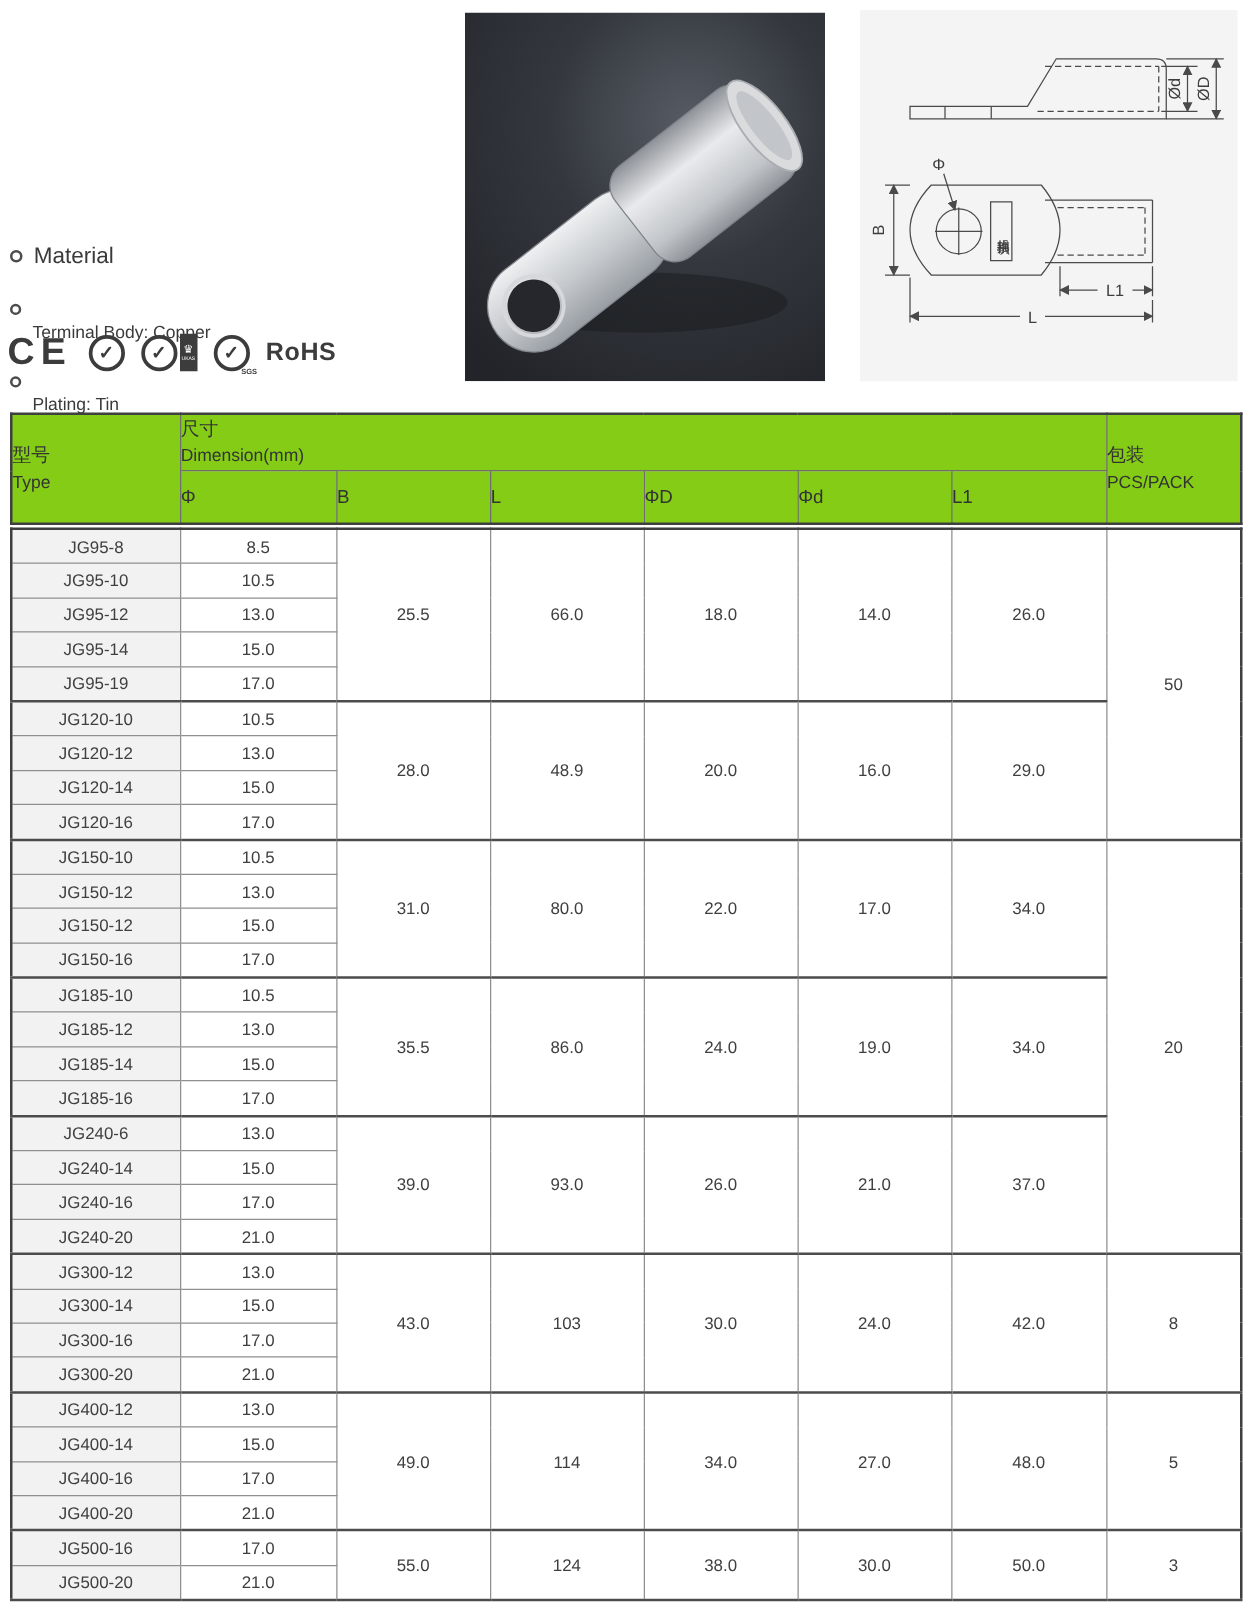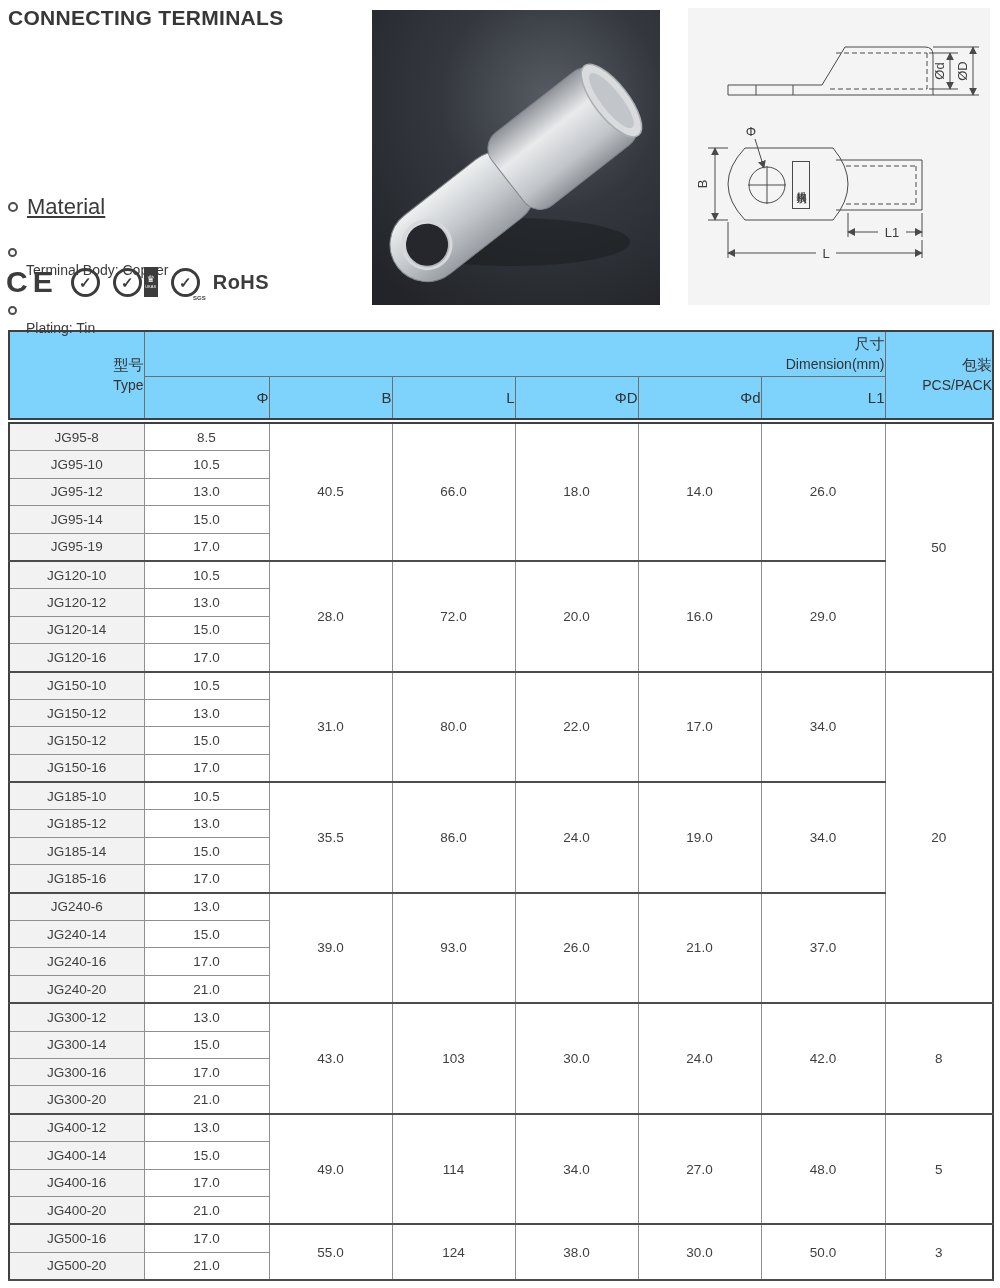--- a/index.html
+++ b/index.html
@@ -16,21 +16,21 @@
     position:absolute; left:8px; top:6px; margin:0;
     font-size:21px; font-weight:700; color:#373737; letter-spacing:.3px;
   }
 
   .materials { position:absolute; left:8px; top:194px; }
   .mat-row { display:flex; align-items:center; margin-bottom:6px; }
   .bullet {
     width:6px; height:6px; border:2px solid #4d4d4d; border-radius:50%;
     margin-right:9px; flex:0 0 auto;
   }
-  .mat-heading { font-size:22px; color:#3a3a3a;text-decoration:underline; }
+  .mat-heading { font-size:18px; color:#3a3a3a; }
   .mat-item { font-size:14px; color:#3a3a3a;margin-top:36px; }
   .mat-row.small .bullet { width:5px; height:5px; border-width:2px; }
 
   .certs { position:absolute; left:6px; top:262px; height:40px; display:flex; align-items:center; gap:13px; }
   .ce-mark { font-size:30px; font-weight:700; color:#3c3c3c; letter-spacing:5px; line-height:1; }
   .ring {
     width:29px; height:29px; border:3px solid #3c3c3c; border-radius:50%;
     display:flex; align-items:center; justify-content:center;
     font-weight:700; color:#3c3c3c; box-sizing:border-box; position:relative;
   }
@@ -58,22 +58,22 @@
     border:1px solid #4a4a4a; background:#f4f4f5; color:#3d3d3d;
     writing-mode:vertical-rl; text-orientation:upright;
     font-size:10px; line-height:16px; letter-spacing:1px;
     display:flex; align-items:center; justify-content:center;
   }
 
   
   table { border-collapse:collapse; table-layout:fixed; margin-left:8px; width:984px; }
   #header-table { margin-top:10px; border:2px solid #3f3f3f; }
   #header-table th {
-    border:1px solid #6e6e6e; background:#7dd3fc; font-weight:400;
-    color:#333; text-align:right; padding:0;
+    border:1px solid #6e6e6e; background:#84cc16; font-weight:400;
+    color:#333; text-align:left; padding:0;
   }
   #header-table .row-top th { height:44px; }
   #header-table .row-sub th { height:41px; font-size:15px; }
   .cn { display:block; font-size:15px; line-height:1.35; }
   .en { display:block; font-size:14px; line-height:1.35; }
 
   #body-table { margin-top:2px; border:2px solid #3f3f3f; }
   #body-table td {
     border:1px solid #8f8f8f; text-align:center; vertical-align:middle;
     font-size:13.5px; color:#3f3f3f; height:26.4px; padding:0; background:#fff;
@@ -82,21 +82,20 @@
   #body-table td.gend { border-bottom:2px solid #4c4c4c; }
 
   .dim-line { stroke:#4a4a4a; stroke-width:1; fill:none; }
   .dash { stroke-dasharray:5 3; }
   .dwg-text { fill:#3d3d3d; font-family:"Liberation Sans", sans-serif; font-size:13px; }
 </style>
 </head>
 <body>
 
 <div class="hero">
-  <h1 class="page-title">CONNECTING TERMINALS</h1>
 
   <div class="materials">
     <div class="mat-row">
       <span class="bullet"></span>
       <span class="mat-heading">Material</span>
     </div>
     <div class="mat-row small">
       <span class="bullet"></span>
       <span class="mat-item">Terminal Body: Copper</span>
     </div>
@@ -270,21 +269,21 @@
       <col style="width:123px">
     <col style="width:123px">
       <col style="width:123px">
       <col style="width:124px">
       <col style="width:108px">
   </colgroup>
   <tbody>
       <tr>
         <td class="type-cell">JG95-8</td>
         <td class="phi-cell">8.5</td>
-        <td class="dim-cell gend" rowspan="5">40.5</td>
+        <td class="dim-cell gend" rowspan="5">25.5</td>
         <td class="dim-cell gend" rowspan="5">66.0</td>
         <td class="dim-cell gend" rowspan="5">18.0</td>
         <td class="dim-cell gend" rowspan="5">14.0</td>
         <td class="dim-cell gend" rowspan="5">26.0</td>
         <td class="pack-cell gend" rowspan="9">50</td>
       </tr>
       <tr>
         <td class="type-cell">JG95-10</td>
         <td class="phi-cell">10.5</td>
       </tr>
@@ -297,21 +296,21 @@
         <td class="phi-cell">15.0</td>
       </tr>
       <tr>
         <td class="type-cell gend">JG95-19</td>
         <td class="phi-cell gend">17.0</td>
       </tr>
       <tr>
         <td class="type-cell">JG120-10</td>
         <td class="phi-cell">10.5</td>
         <td class="dim-cell gend" rowspan="4">28.0</td>
-        <td class="dim-cell gend" rowspan="4">72.0</td>
+        <td class="dim-cell gend" rowspan="4">48.9</td>
         <td class="dim-cell gend" rowspan="4">20.0</td>
         <td class="dim-cell gend" rowspan="4">16.0</td>
         <td class="dim-cell gend" rowspan="4">29.0</td>
       </tr>
       <tr>
         <td class="type-cell">JG120-12</td>
         <td class="phi-cell">13.0</td>
       </tr>
       <tr>
         <td class="type-cell">JG120-14</td>

